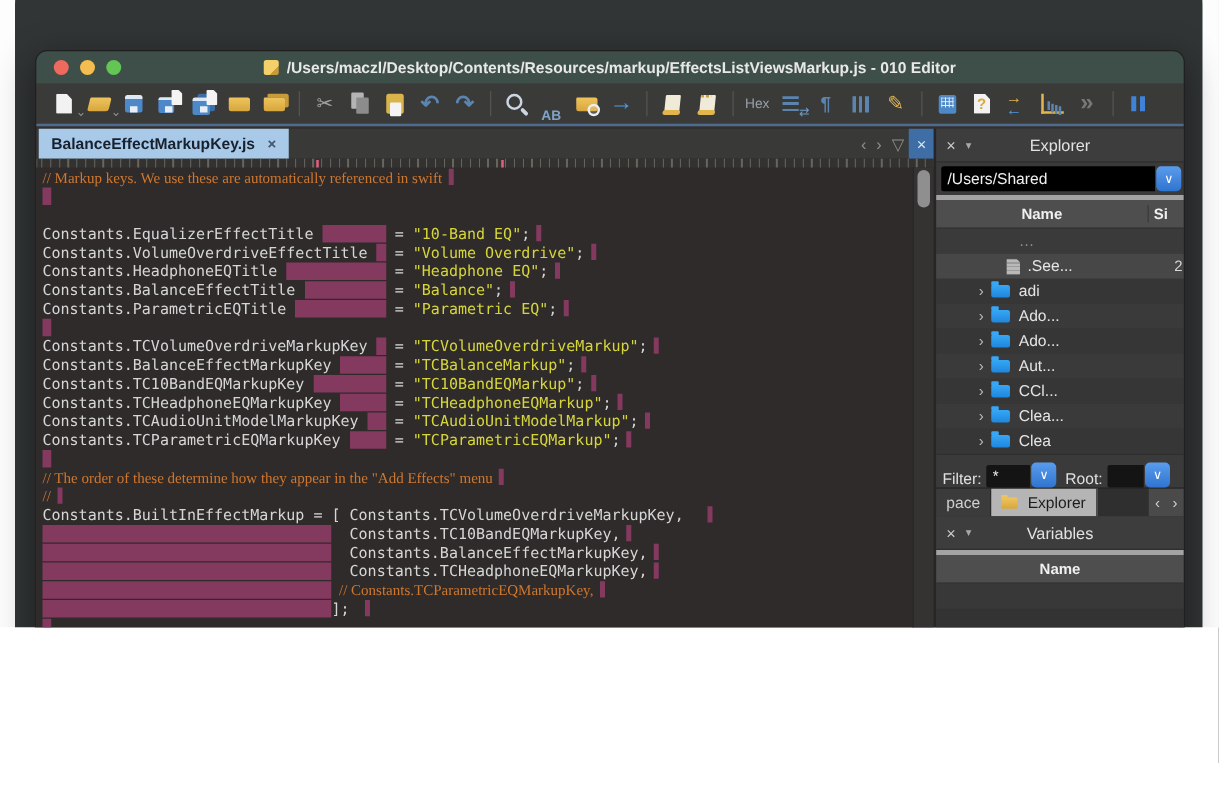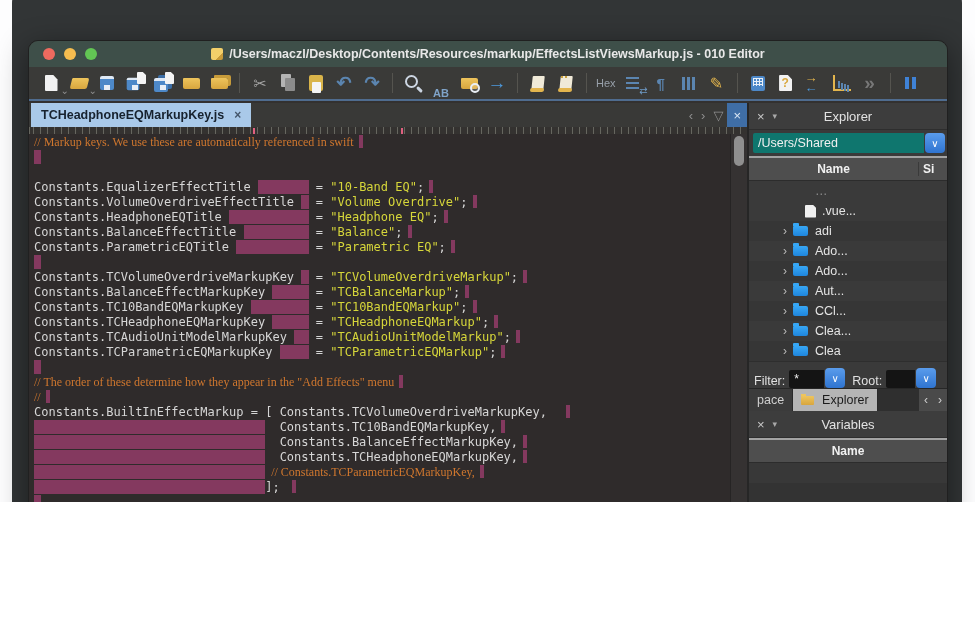--- a/index.html
+++ b/index.html
@@ -116,25 +116,25 @@
   .hscroll .thumb{position:absolute;left:2px;top:2px;width:530px;height:11px;background:#8f8f8f;border-radius:6px;}
   .undersb{position:absolute;left:0;right:0;bottom:0;height:31px;background:#2f2b2b;}
   .splitter{position:absolute;left:718px;top:0;width:2px;bottom:0;background:#262626;}
   
   .rpanel{position:absolute;left:720px;right:0;top:0;bottom:0;background:#3a3a3a;color:#dcdcdc;font-size:12px;}
   .phead{height:26px;display:flex;align-items:center;background:#3d3d3d;border-bottom:1px solid #2e2e2e;position:relative;}
   .phead .pclose{margin-left:8px;color:#c9c9c9;font-size:13px;}
   .phead .pdrop{margin-left:8px;color:#a9a9a9;font-size:9px;}
   .phead .ptitle{position:absolute;left:0;right:0;text-align:center;font-size:13px;color:#e2e2e2;pointer-events:none;}
   .pathrow{height:26px;display:flex;align-items:center;padding:2px 2px 2px 4px;box-sizing:border-box;}
-  .pathfield{flex:1;height:20px;background:#0f766e;color:#f0f0f0;display:flex;align-items:center;
+  .pathfield{flex:1;height:20px;background:#000000;color:#f0f0f0;display:flex;align-items:center;
              padding-left:5px;font-size:12.5px;border-radius:2px 0 0 2px;}
   .bluebtn{width:20px;height:20px;background:linear-gradient(#5a9cec,#2f74d0);border-radius:4px;
            display:flex;align-items:center;justify-content:center;color:#fff;font-size:10px;margin-left:1px;}
-  .colhead{height:22px;background:#4e4e4e;border-top:2px solid #a3a3a3;border-bottom:1px solid #2c2c2c;
+  .colhead{height:22px;background:#4e4e4e;border-top:4px solid #a3a3a3;border-bottom:1px solid #2c2c2c;
            display:flex;align-items:center;font-weight:bold;color:#f0f0f0;}
   .colhead .cname{flex:1;text-align:center;border-right:1px solid #3a3a3a;}
   .colhead .csize{width:24px;text-align:left;padding-left:4px;overflow:hidden;}
   .xrows{position:relative;}
   .xrow{height:20px;display:flex;align-items:center;background:#3a3a3a;position:relative;}
   .xrow.alt{background:#363636;}
   .xrow.selrow{background:#474747;}
   .expander{margin-left:34px;color:#b9b9b9;font-size:12px;width:10px;}
   .fico{width:15px;height:10px;background:linear-gradient(#37a7f5,#1f86dd);border-radius:1px 2px 2px 2px;
         position:relative;margin-right:7px;}
@@ -234,21 +234,21 @@
         <span class="tbtn i-chevrons">»</span>
         <span class="tsep"></span>
         <span class="tbtn i-pause"></span>
       </div>
 
     <div class="main">
 
       <div class="editor-col">
         <div class="tabbar">
           <div class="tab">
-            <span>TCHeadphoneEQMarkupKey.js</span>
+            <span>BalanceEffectMarkupKey.js</span>
             <span class="tab-close">×</span>
           </div>
           <div class="tab-controls">
             <span>‹</span>
             <span>›</span>
             <span>▽</span>
             <span class="tc-close">×</span>
           </div>
         </div>
         <div class="ruler"></div>
@@ -275,24 +275,25 @@
           <div class="bluebtn">∨</div>
         </div>
         <div class="colhead">
           <span class="cname">Name</span>
           <span class="csize">Si</span>
         </div>
         <div class="xrows" id="explorer-rows">
             <div class="xrow">
               <span class="xlabel dim" style="margin-left: 66px;">…</span>
             </div>
-            <div class="xrow">
+            <div class="xrow alt selrow">
               <span class="findent"></span>
-              <span class="dico white"></span>
-              <span class="xlabel">.vue...</span>
+              <span class="dico gray"></span>
+              <span class="xlabel">.See...</span>
+              <span class="xsize">2</span>
             </div>
             <div class="xrow alt">
               <span class="expander">›</span>
               <span class="fico"></span>
               <span class="xlabel">adi</span>
             </div>
             <div class="xrow">
               <span class="expander">›</span>
               <span class="fico"></span>
               <span class="xlabel">Ado...</span>

